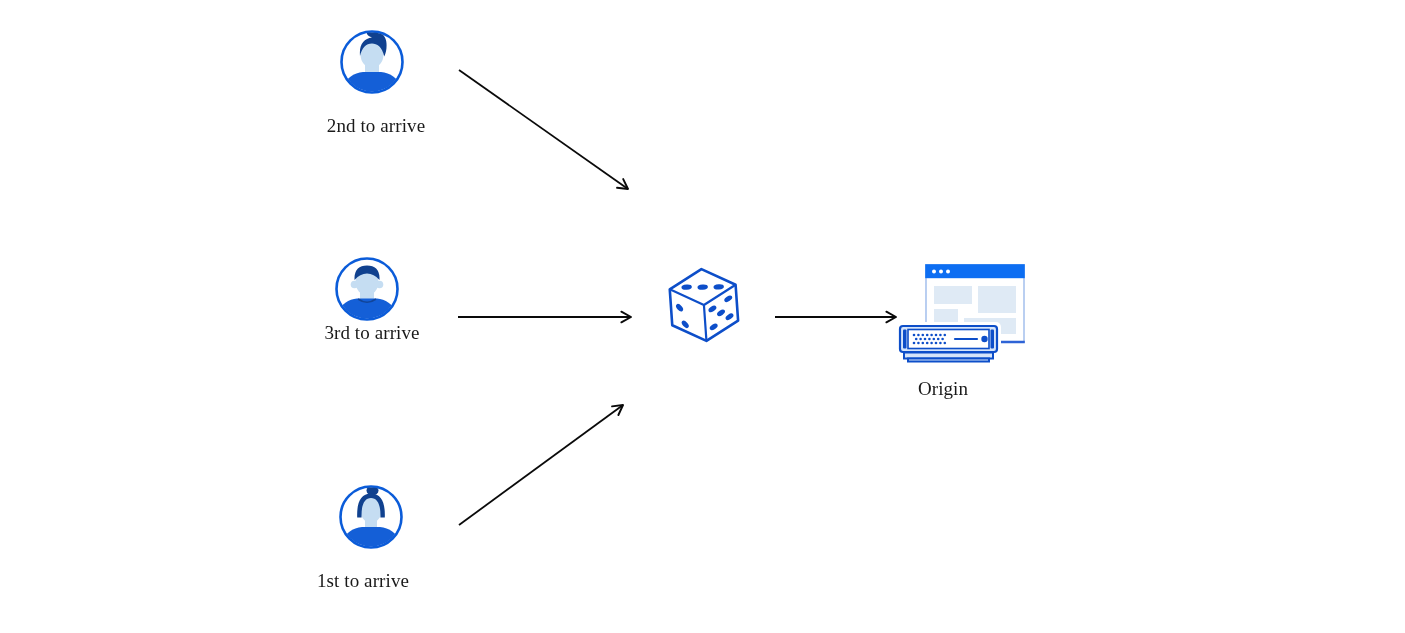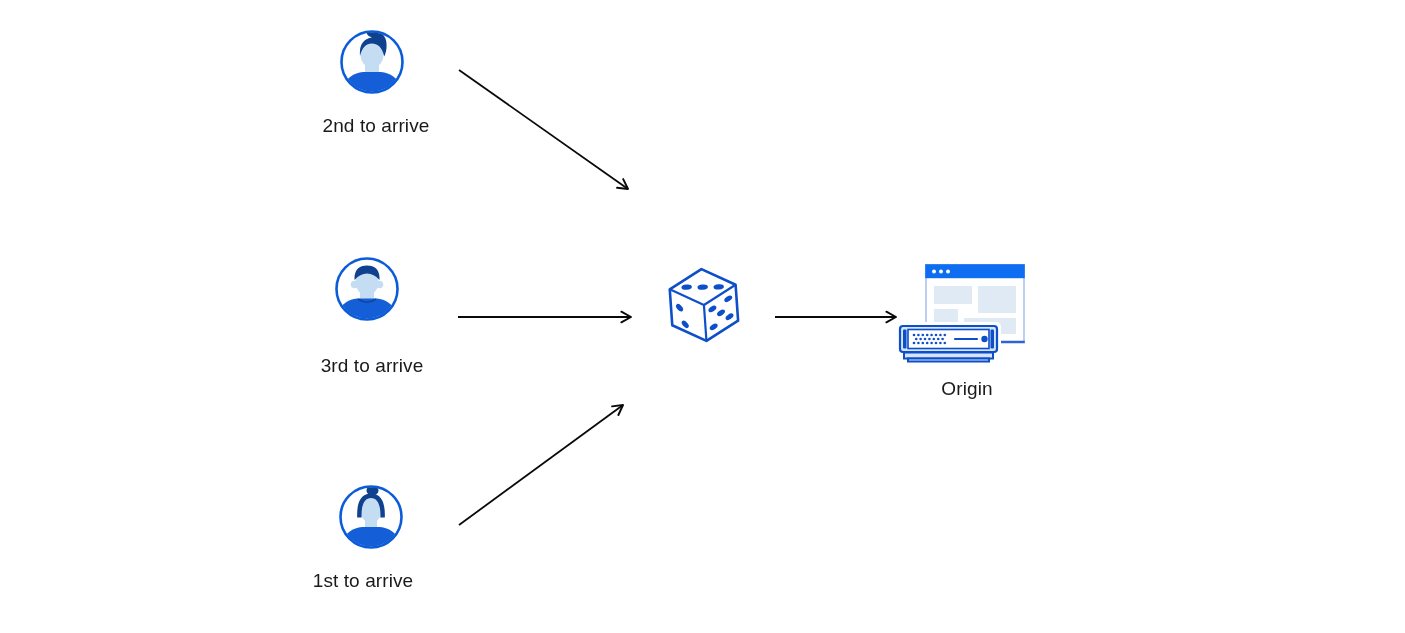--- a/index.html
+++ b/index.html
@@ -1,18 +1,18 @@
 <!DOCTYPE html>
 <html style="--background: #ffffff; --arrow: #0a0a0a; --label-text: #1a1a1a; --avatar-ring: #0b5cd9; --avatar-hair: #10418f; --avatar-skin: #c5ddf2; --avatar-shirt: #145fd7; --icon-line-blue: #0d4ec9; --icon-fill-light: #d6e5fa; --window-header-blue: #0d6ef2; --window-border: #a9c3ee; --window-border-bottom: #2e63d6; --window-block-fill: #dfeaf5;"><head>
 <meta charset="utf-8">
 <style>
   html,body{margin:0;padding:0;background:#fff;}
   .canvas{
     position:relative;width:1335px;height:633px;background:var(--background,#fff);
-    font-family:Liberation Sans, sans-serif;overflow:hidden;
+    font-family:Liberation Serif, serif;overflow:hidden;
   }
   .node{position:absolute;}
   .label{
     position:absolute;width:150px;text-align:center;
     font-size:19px;line-height:20px;color:var(--label-text,#1a1a1a);
     letter-spacing:.1px;
   }
   svg{display:block;}
   .arrows{position:absolute;left:0;top:0;pointer-events:none;}
   .arrow-line{stroke:var(--arrow,#0a0a0a);stroke-width:1.8;fill:none;}
@@ -95,21 +95,21 @@
         <circle class="skin" cx="45.5" cy="28.5" r="3.8"></circle>
         <rect class="skin" x="26" y="32" width="14" height="12"></rect>
         <ellipse class="skin" cx="33" cy="26" rx="11.5" ry="13.5"></ellipse>
         <path class="hair" d="M20.5,21.5 Q21,9.5 33,9.5 Q45,9.5 45.5,21.5 L45.5,24
                  Q40,17.5 33,17.5 Q26,17.5 20.5,24 Z"></path>
         <path class="shirt" d="M1,66 C3,50 13,43.5 23,42.5 L43,42.5 C53,43.5 63,50 65,66 Z"></path>
         <path class="collar" d="M24,43 Q33,49.5 42,43"></path>
       </g>
     </svg>
   </div>
-  <div class="label" style="left:297px;top:356px;">3rd to arrive</div>
+  <div class="label" style="left:297px;top:323px;">3rd to arrive</div>
 
   <div class="node" style="left:338px;top:484px;">
     <svg width="66" height="66" viewBox="0 0 66 66">
       <defs>
           <clipPath id="cpC">
             <circle cx="33" cy="33" r="29.6"></circle>
           </clipPath>
         </defs>
       <circle class="ring" cx="33" cy="33" r="30.5"></circle>
       <g clip-path="url(#cpC)">
@@ -195,15 +195,15 @@
             <circle class="srv-dot" cx="42.4" cy="80" r="1.3"></circle>
             <circle class="srv-dot" cx="46.8" cy="80" r="1.3"></circle>
         </g>
         <line class="srv-line" x1="57" y1="76" x2="79" y2="76"></line>
         <circle class="srv-led" cx="86.5" cy="76" r="3.2"></circle>
         <rect class="srv-ped" x="6" y="89.5" width="89" height="6"></rect>
         <rect class="srv-ped" x="10" y="95.5" width="81" height="3"></rect>
       </g>
     </svg>
   </div>
-  <div class="label" style="left:892px;top:379px;">Origin</div>
+  <div class="label" style="left:868px;top:379px;">Origin</div>
 
 </div>
 
 </body></html>

